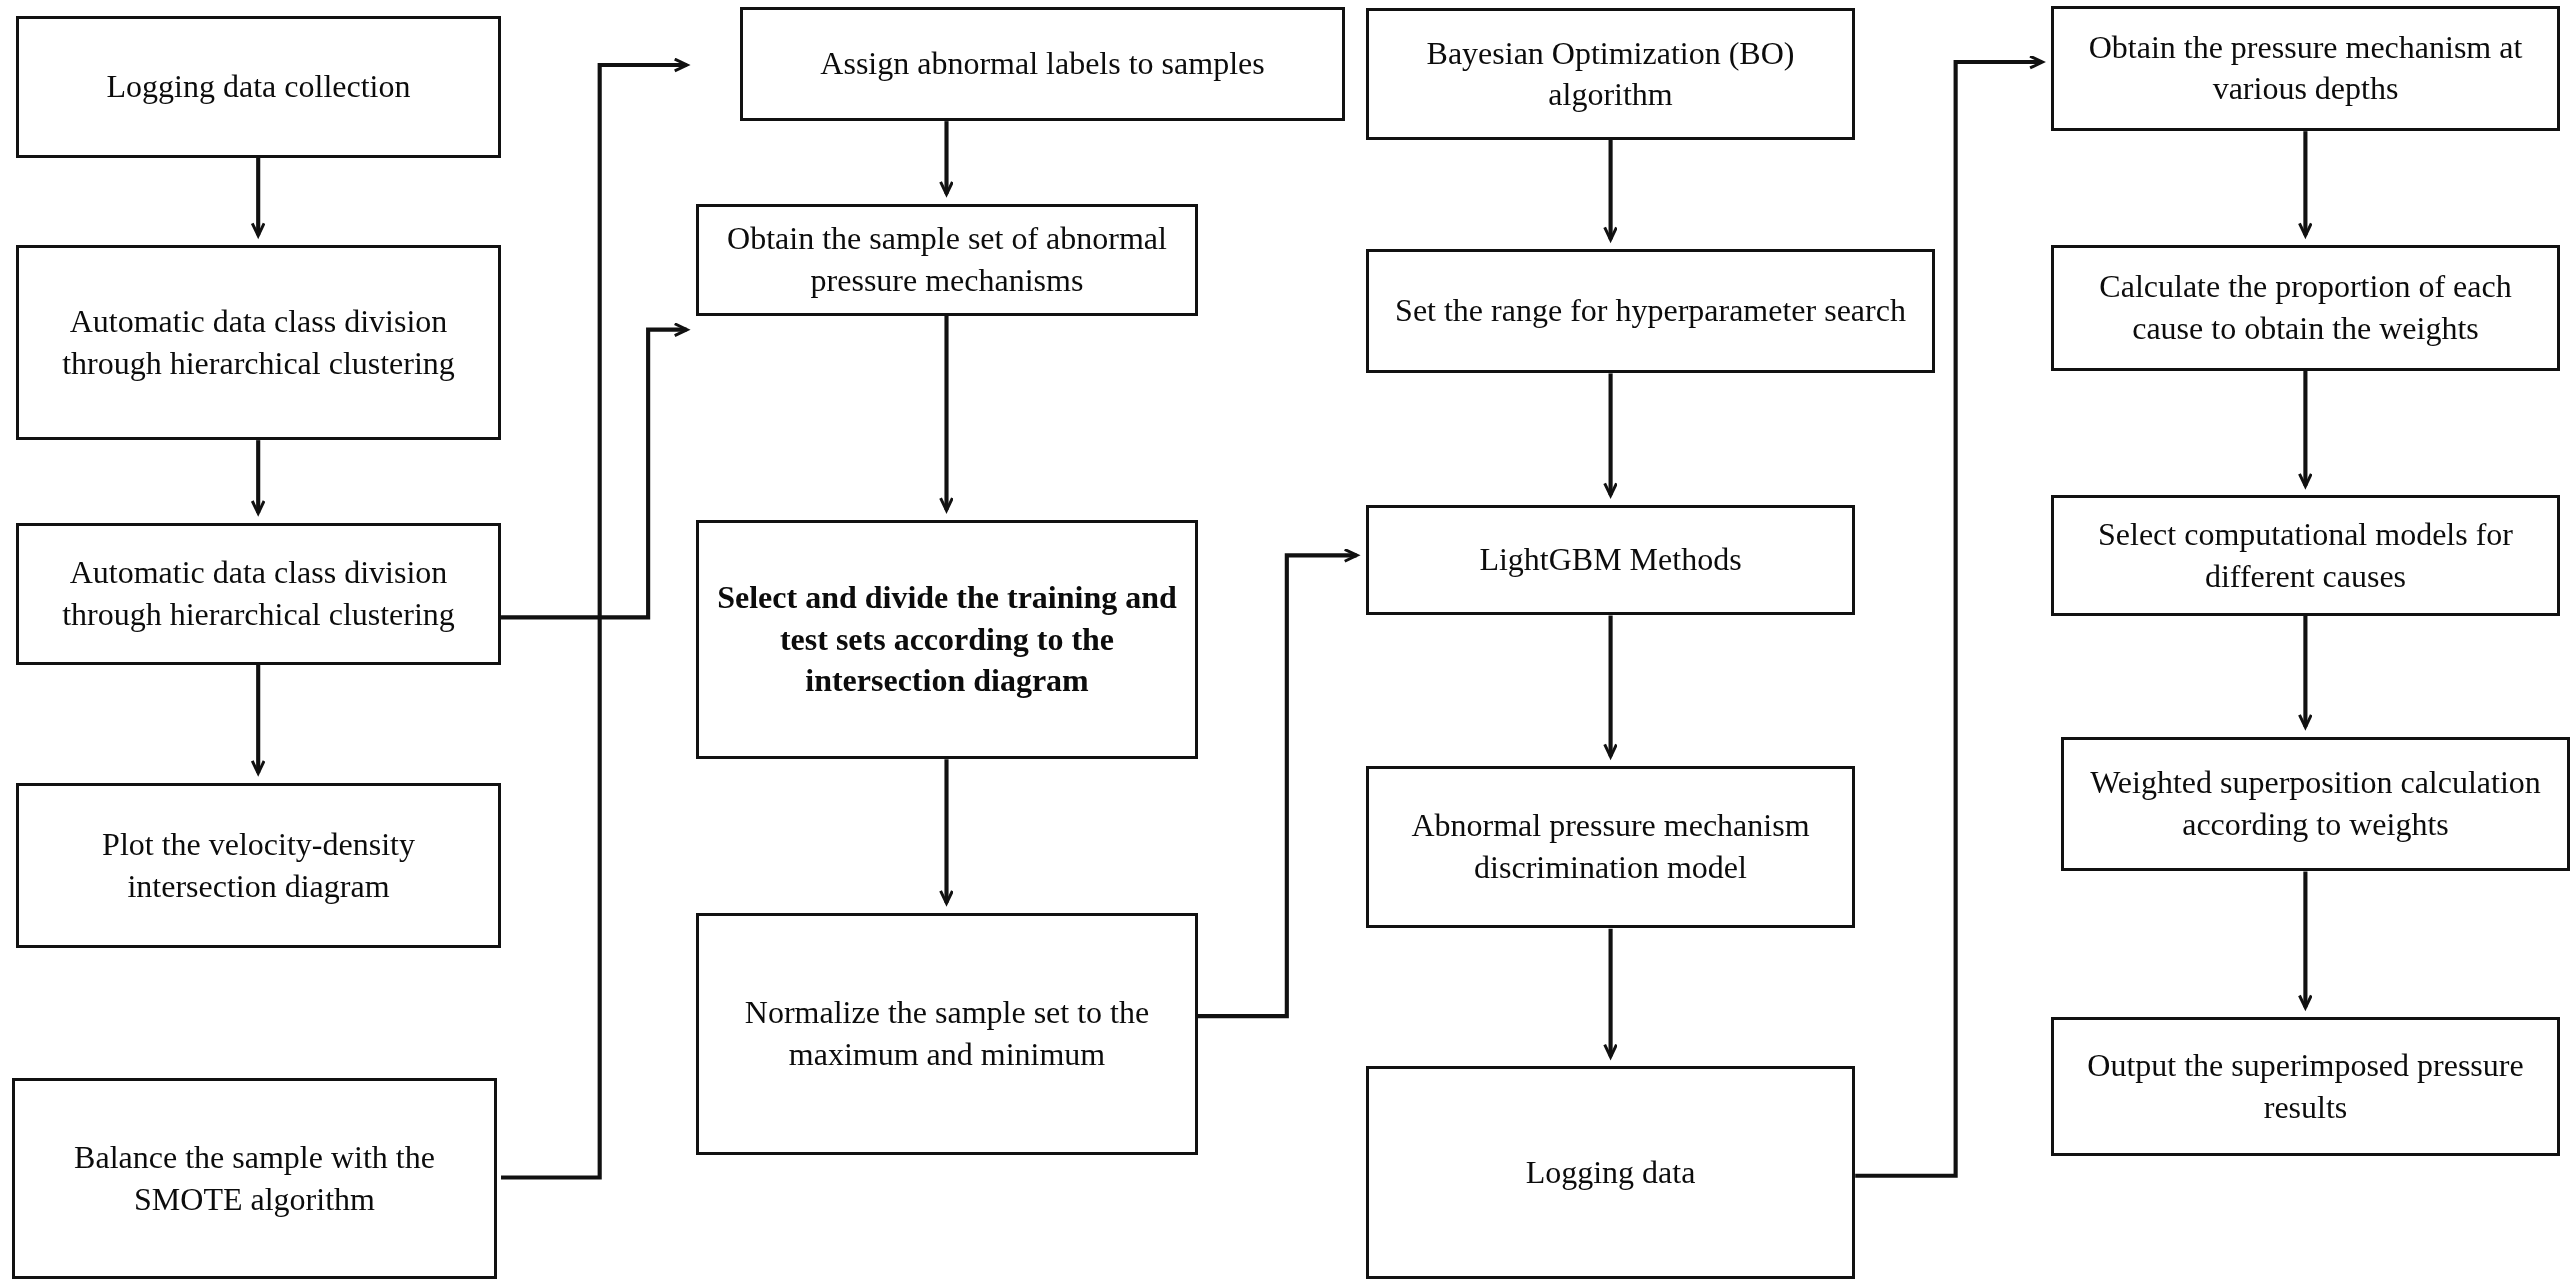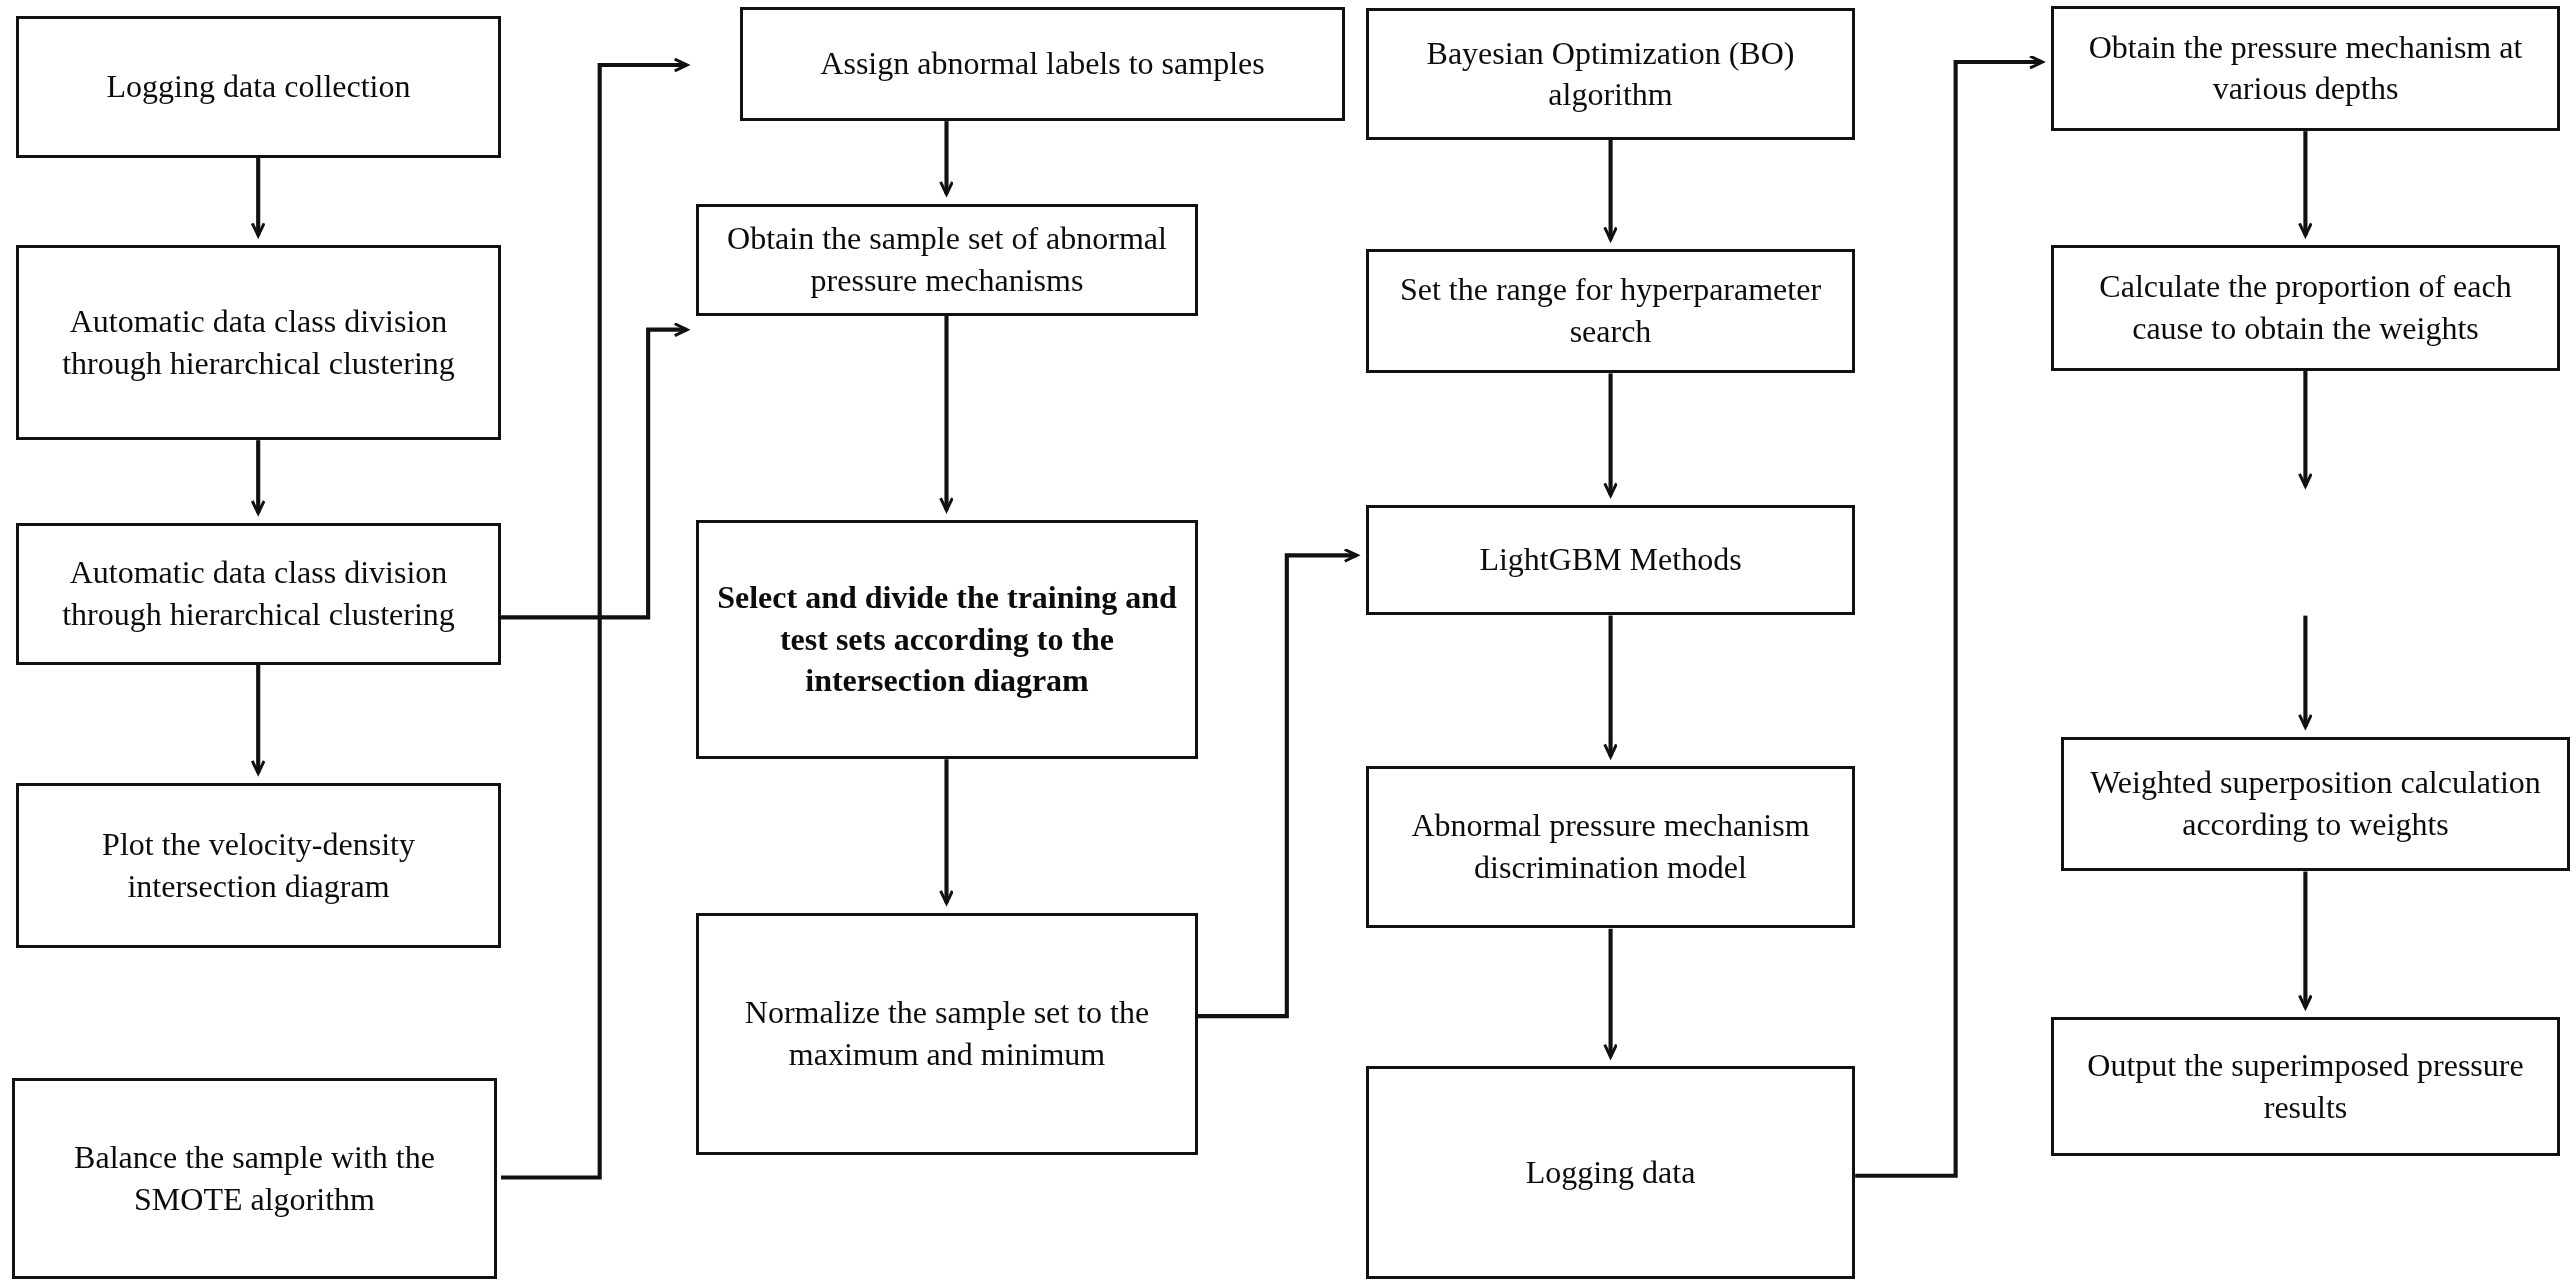--- a/index.html
+++ b/index.html
@@ -87,21 +87,21 @@
   </div>
 
   <div class="node" style="left:696px;top:913px;width:502px;height:242px;">
     <span>Normalize the sample set to the maximum and minimum</span>
   </div>
 
   <div class="node" style="left:1366px;top:8.3px;width:489px;height:132px;">
     <span>Bayesian Optimization (BO) algorithm</span>
   </div>
 
-  <div class="node" style="left:1366px;top:249px;width:489px;height:124px;">
+  <div class="node" style="left:1366px;top:249px;width:569px;height:124px;">
     <span>Set the range for hyperparameter search</span>
   </div>
 
   <div class="node" style="left:1366px;top:505px;width:489px;height:110px;">
     <span>LightGBM Methods</span>
   </div>
 
   <div class="node" style="left:1366px;top:766px;width:489px;height:162px;justify-content:flex-end;">
     <span>Abnormal pressure mechanism discrimination model</span>
   </div>
@@ -111,20 +111,23 @@
   </div>
 
   <div class="node" style="left:2051px;top:5.9px;width:509px;height:125px;">
     <span>Obtain the pressure mechanism at various depths</span>
   </div>
 
   <div class="node" style="left:2051px;top:245px;width:509px;height:126px;">
     <span>Calculate the proportion of each cause to obtain the weights</span>
   </div>
 
+  <div class="node" style="left:2051px;top:495px;width:509px;height:121px;">
+    <span>Select computational models for different causes</span>
+  </div>
 
   <div class="node" style="left:2051px;top:737px;width:509px;height:134px;margin-left:10px;">
     <span>Weighted superposition calculation according to weights</span>
   </div>
 
   <div class="node" style="left:2051px;top:1017px;width:509px;height:139px;">
     <span>Output the superimposed pressure results</span>
   </div>
 
 </div>

